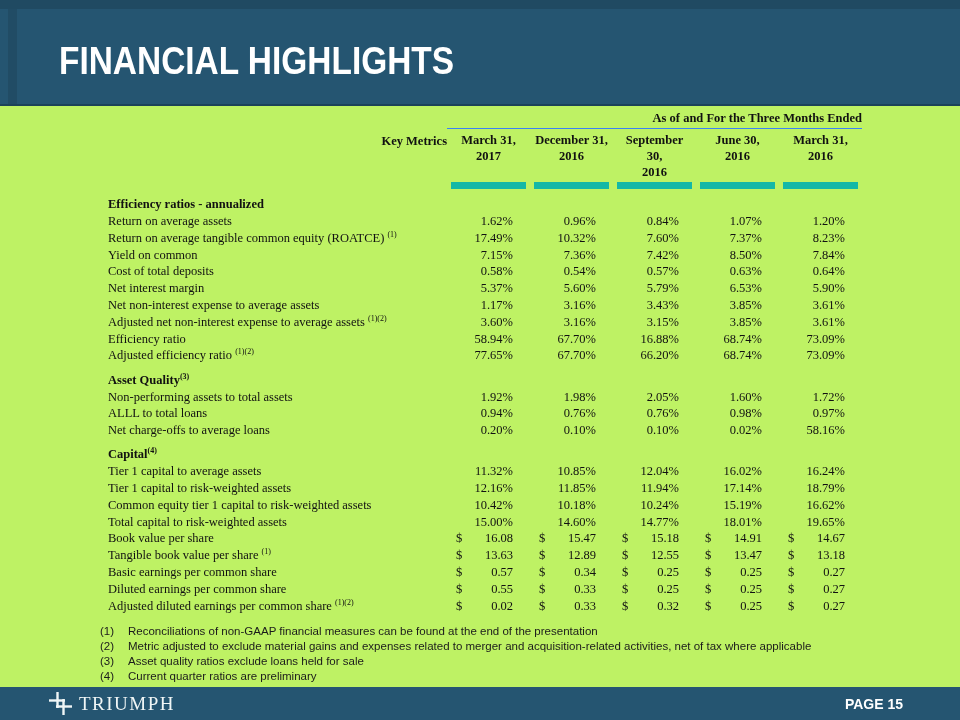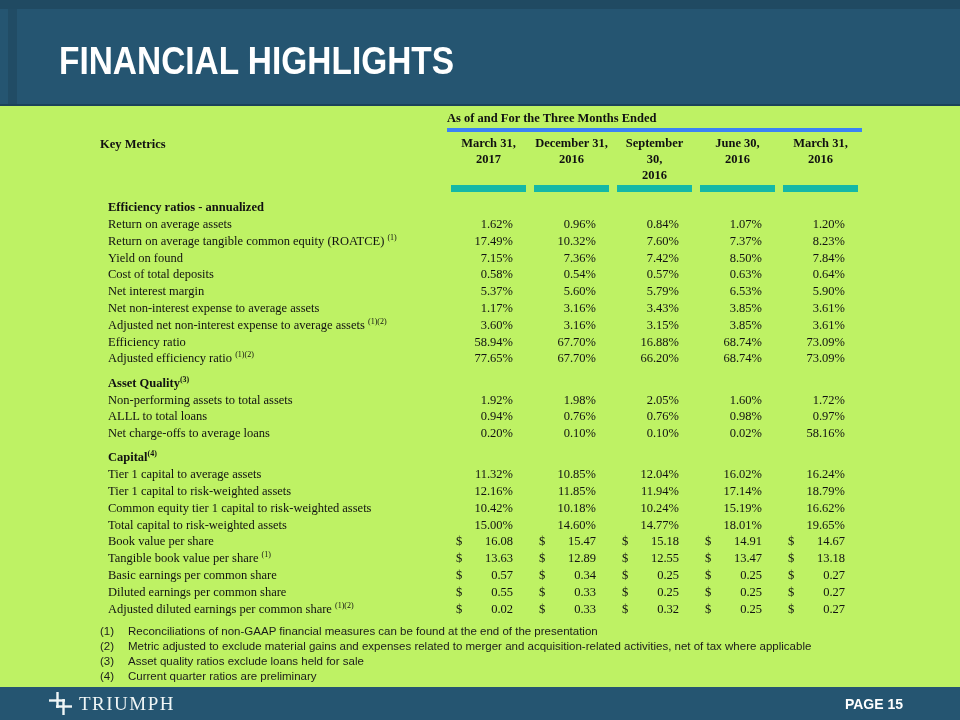--- a/index.html
+++ b/index.html
@@ -20,25 +20,25 @@
     position:absolute; left:59px; top:40px;
     font-family:"Liberation Sans", sans-serif; font-weight:bold; font-size:38px;
     color:#ffffff; letter-spacing:0px; transform:scaleX(0.88); transform-origin:left center;
     white-space:nowrap;
   }
 
   
   .metrics-table { position:absolute; left:100px; top:110px; width:762px; font-size:12.5px; }
   .trow { display:grid; grid-template-columns:347px repeat(5,83px); line-height:16.8px; }
   .span-hdr {
-    grid-column:2 / 7; text-align:left; font-weight:bold;
-    border-bottom:4px solid #3b82f6; padding-bottom:1px; margin-bottom:3px;
+    grid-column:2 / 7; text-align:right; font-weight:bold;
+    border-bottom:1px solid #3b82f6; padding-bottom:1px; margin-bottom:3px;
   }
   .hdr2 { line-height:16px; }
-  .key-metrics { font-weight:bold; text-align:left; padding-top:1px; }
+  .key-metrics { font-weight:bold; text-align:right; padding-top:1px; }
   .col-hdr {
     text-align:center; font-weight:bold; margin:0 4px;
     border-bottom:7px solid #14b8a6; padding-bottom:2px;
   }
   .tbody { margin-top:2px; }
   .section { margin-top:7.5px; }
   .lbl { padding-left:8px; white-space:nowrap; }
   .bold { font-weight:bold; }
   sup { font-size:8px; line-height:0; }
   .cell.pct { text-align:right; padding-right:17px; }
@@ -122,21 +122,21 @@
         </div>
         <div class="trow">
           <div class="lbl">Return on average tangible common equity (ROATCE) <sup>(1)</sup></div>
           <div class="cell pct">17.49%</div>
           <div class="cell pct">10.32%</div>
           <div class="cell pct">7.60%</div>
           <div class="cell pct">7.37%</div>
           <div class="cell pct">8.23%</div>
         </div>
         <div class="trow">
-          <div class="lbl">Yield on found</div>
+          <div class="lbl">Yield on common</div>
           <div class="cell pct">7.15%</div>
           <div class="cell pct">7.36%</div>
           <div class="cell pct">7.42%</div>
           <div class="cell pct">8.50%</div>
           <div class="cell pct">7.84%</div>
         </div>
         <div class="trow">
           <div class="lbl">Cost of total deposits</div>
           <div class="cell pct">0.58%</div>
           <div class="cell pct">0.54%</div>

